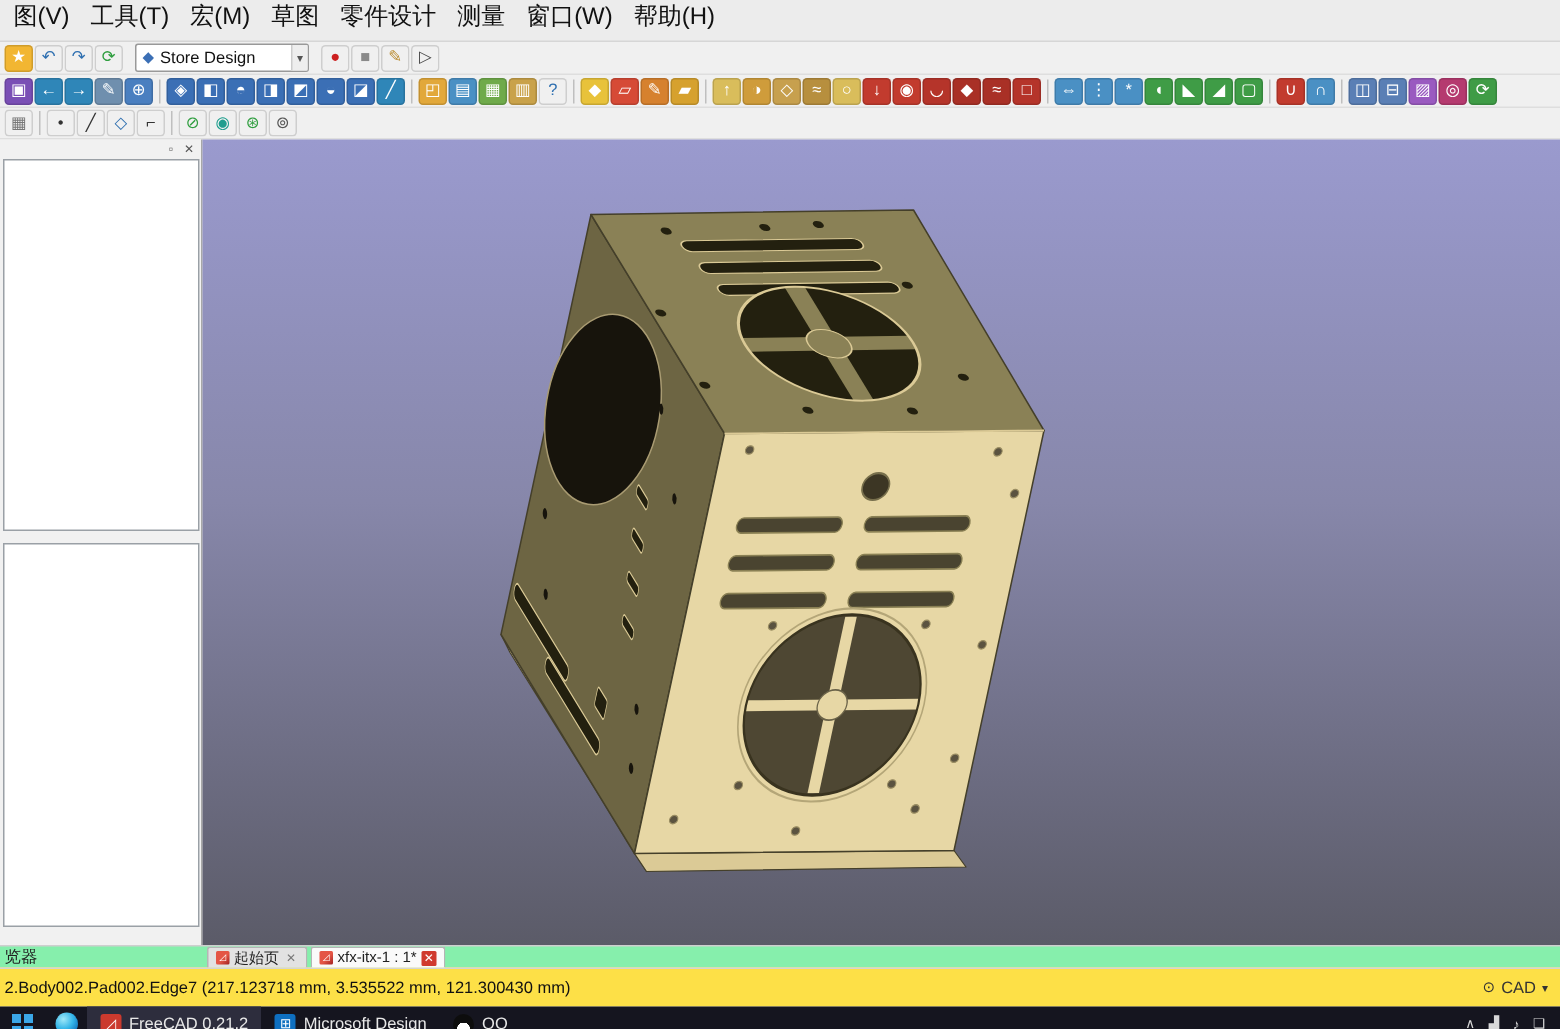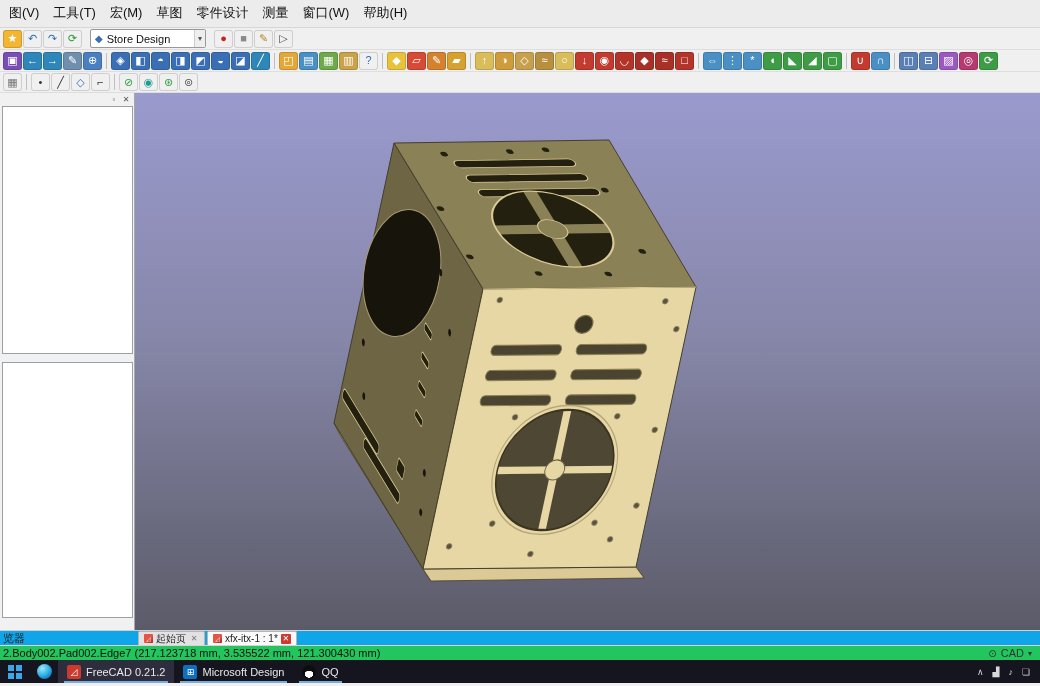--- a/index.html
+++ b/index.html
@@ -2,21 +2,21 @@
 <html style="--vp-top: #9a9ace; --vp-bottom: #5b5b68; --face-top: #8a8156; --face-front: #e7d7a5; --face-left: #6d6543; --cut-light: #dbca96; --hole-dark: #23200f; --edge: #443f2a;"><head>
 <meta charset="utf-8">
 <style>
   *{margin:0;padding:0;box-sizing:border-box}
   html,body{width:1040px;height:686px;overflow:hidden;background:#f0f0f0;
     font-family:"Liberation Sans","DejaVu Sans",sans-serif;position:relative}
 
   
   .menubar{height:28px;display:flex;align-items:flex-end;background:#ececec;
     border-bottom:1px solid #d6d6d6;padding:0 2px}
-  .menu-item{font-size:13px;padding:2px 7px 5px;color:#111;cursor:default;white-space:nowrap}
+  .menu-item{font-size:16px;padding:2px 7px 5px;color:#111;cursor:default;white-space:nowrap}
 
   
   .toolbar{display:flex;align-items:center;background:#f0f0f0;
     border-bottom:1px solid #dedede;padding:0 3px;gap:1px;overflow:hidden}
   .row1{height:22px}.row2{height:22px}.row3{height:21px}
   .tbgroup{display:flex;gap:1px;align-items:center}
   .tbicon{width:19px;height:18px;border-radius:3px;display:flex;align-items:center;
     justify-content:center;font-size:11px;line-height:1;color:#fff;flex:none;
     background:var(--c,#ddd);box-shadow:inset 0 0 0 1px rgba(0,0,0,.14);cursor:pointer}
   .tbsep{width:7px;height:16px;flex:none;border-radius:0;box-shadow:none;
@@ -37,35 +37,35 @@
     align-items:center;justify-content:center;cursor:pointer}
   .dock-box{position:absolute;left:2px;width:131px;background:#fff;border:1px solid #9aa0a6}
   .box1{top:13px;height:248px}
   .box2{top:269px;height:256px}
 
   .viewport{flex:1;position:relative;
     background:linear-gradient(180deg,var(--vp-top,#9a9ace) 0%,#8787aa 45%,var(--vp-bottom,#5b5b68) 100%)}
   .viewport svg{position:absolute;inset:0;display:block}
 
   
-  .tabbar{height:15px;background:#0ea5e9;border-top:1px solid #cfcfcf;display:flex;align-items:flex-end}
+  .tabbar{height:15px;background:#86efac;border-top:1px solid #cfcfcf;display:flex;align-items:flex-end}
   .dock-bottom-label{width:138px;font-size:11px;color:#222;padding:0 3px;flex:none;line-height:13px}
   .doc-tab{display:flex;align-items:center;gap:3px;height:14px;padding:0 5px;font-size:10px;
     background:#e2e2e2;border:1px solid #b5b5b5;border-bottom:none;border-radius:2px 2px 0 0;
     margin-right:2px;cursor:pointer;white-space:nowrap;color:#222}
   .doc-tab.active{background:#fafafa}
   .tab-fc-icon{width:9px;height:9px;border-radius:1px;flex:none;
     background:linear-gradient(135deg,#e45545 55%,#a02020);color:#fff;font-size:6px;
     display:flex;align-items:center;justify-content:center}
   .tab-close{font-size:8px;color:#777;width:10px;height:10px;display:flex;align-items:center;
     justify-content:center;border-radius:1px;cursor:pointer}
   .doc-tab.active .tab-close{background:#d03a2e;color:#fff}
 
   
-  .statusbar{height:15px;background:#22c55e;border-top:1px solid #d4d4d4;display:flex;
+  .statusbar{height:26px;background:#fde047;border-top:1px solid #d4d4d4;display:flex;
     align-items:center;font-size:11px;color:#111}
   .status-msg{flex:1;padding-left:3px;white-space:nowrap;overflow:hidden}
   .status-right{display:flex;align-items:center;gap:4px;padding-right:8px;color:#333}
   .st-icon{font-size:10px;cursor:pointer}
   .st-caret{font-size:8px}
 
   
   .taskbar{height:23px;background:#15151f;display:flex;align-items:stretch;color:#e8e8e8}
   .tb-start{width:30px;display:flex;align-items:center;justify-content:center;cursor:pointer}
   .start-logo{width:14px;height:14px;background-color:#3ba7e8;

